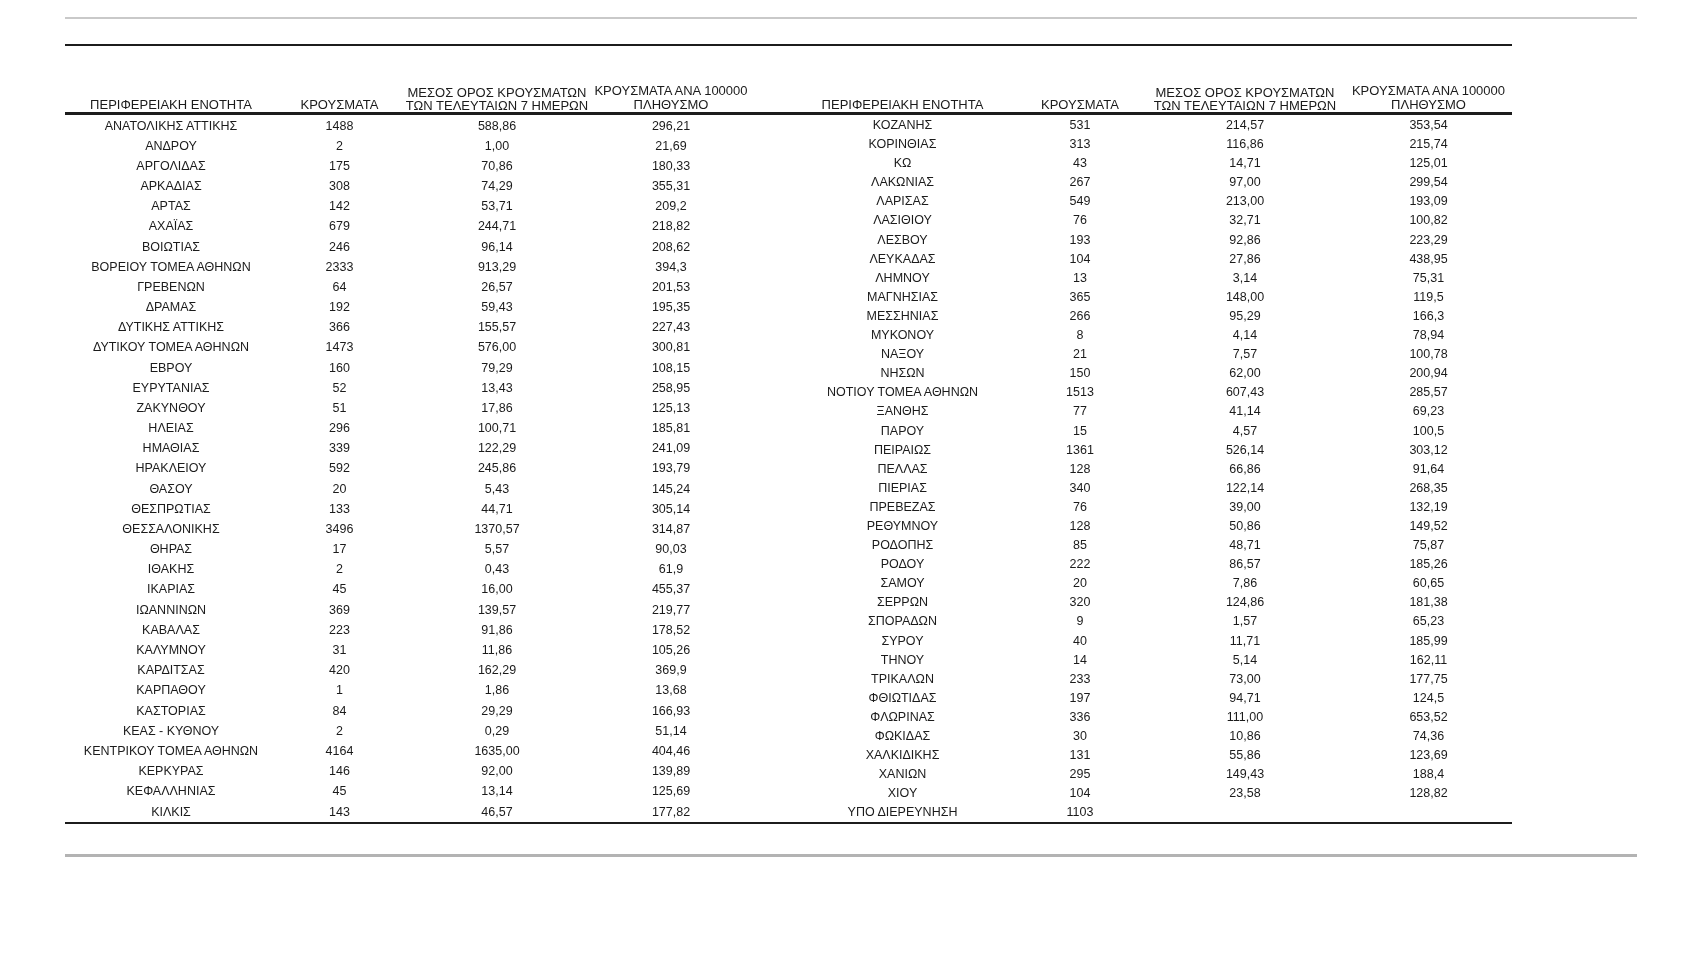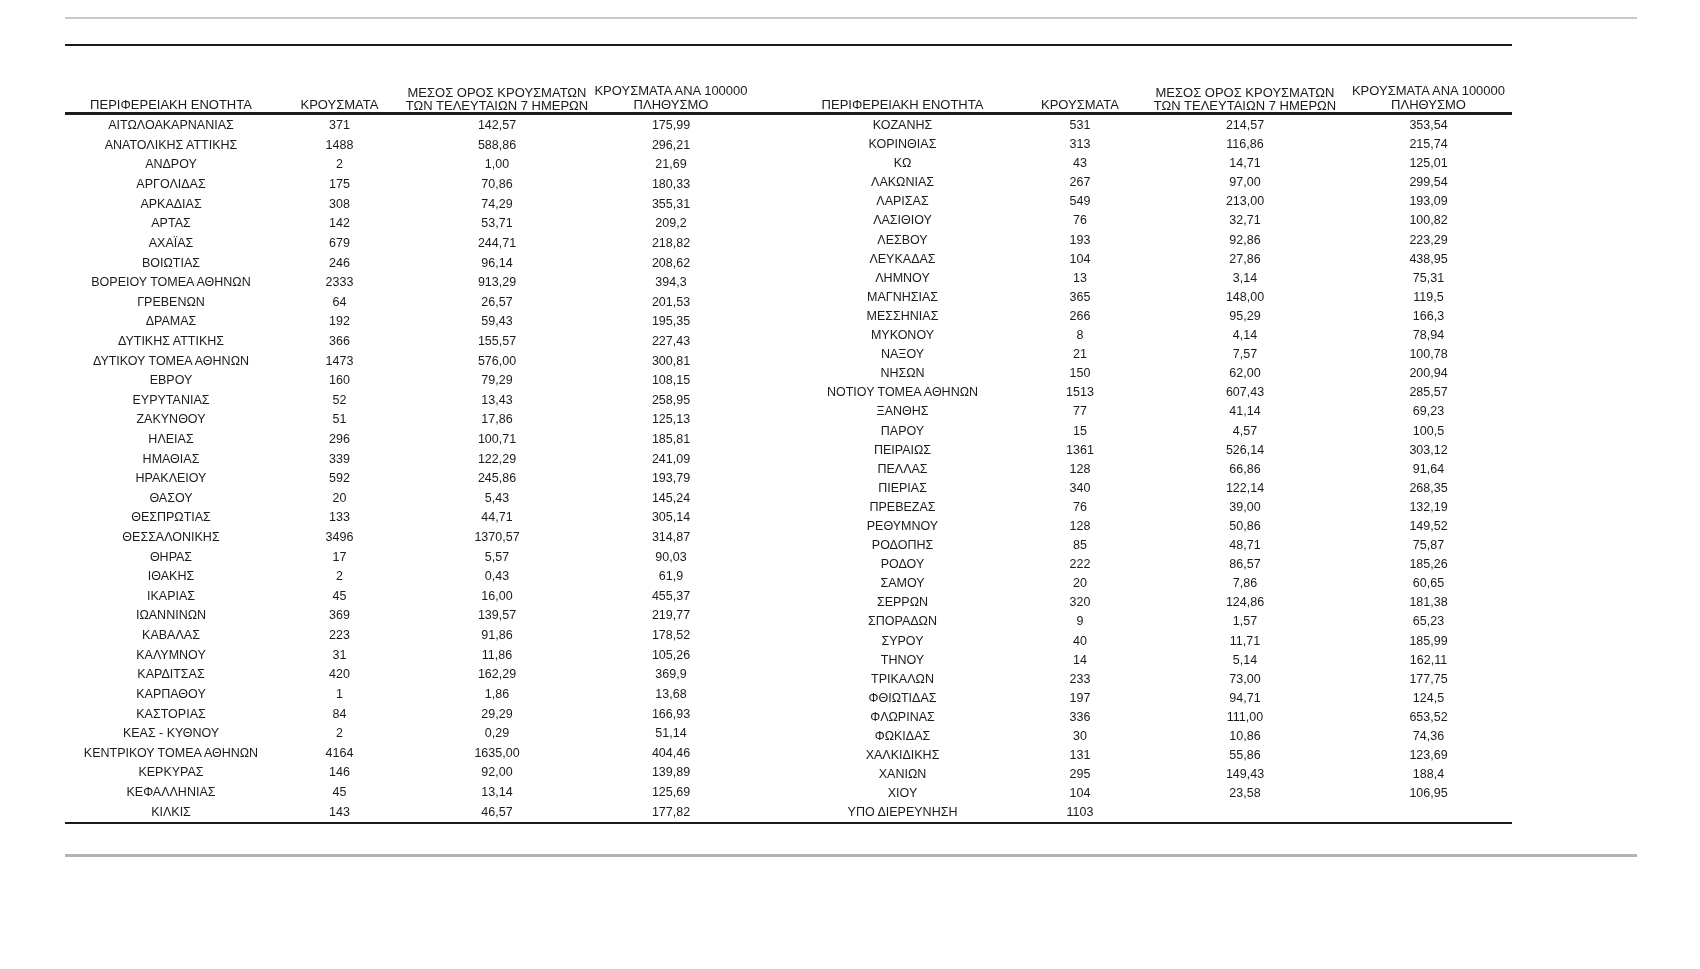--- a/index.html
+++ b/index.html
@@ -96,26 +96,20 @@
               <span class="hdr-small">ΤΩΝ ΤΕΛΕΥΤΑΙΩΝ 7 ΗΜΕΡΩΝ</span>
             </th>
             <th>
               <span class="hdr-line">ΚΡΟΥΣΜΑΤΑ ΑΝΑ 100000</span>
               <span class="hdr-line">ΠΛΗΘΥΣΜΟ</span>
             </th>
           </tr>
         </thead>
         <tbody>
             <tr>
-              <td>ΑΙΤΩΛΟΑΚΑΡΝΑΝΙΑΣ</td>
-              <td>371</td>
-              <td>142,57</td>
-              <td>175,99</td>
-            </tr>
-            <tr>
               <td>ΑΝΑΤΟΛΙΚΗΣ ΑΤΤΙΚΗΣ</td>
               <td>1488</td>
               <td>588,86</td>
               <td>296,21</td>
             </tr>
             <tr>
               <td>ΑΝΔΡΟΥ</td>
               <td>2</td>
               <td>1,00</td>
               <td>21,69</td>
@@ -554,21 +548,21 @@
             <tr>
               <td>ΧΑΝΙΩΝ</td>
               <td>295</td>
               <td>149,43</td>
               <td>188,4</td>
             </tr>
             <tr>
               <td>ΧΙΟΥ</td>
               <td>104</td>
               <td>23,58</td>
-              <td>106,95</td>
+              <td>128,82</td>
             </tr>
             <tr>
               <td>ΥΠΟ ΔΙΕΡΕΥΝΗΣΗ</td>
               <td>1103</td>
               <td></td>
               <td></td>
             </tr>
           </tbody>
       </table>
 

